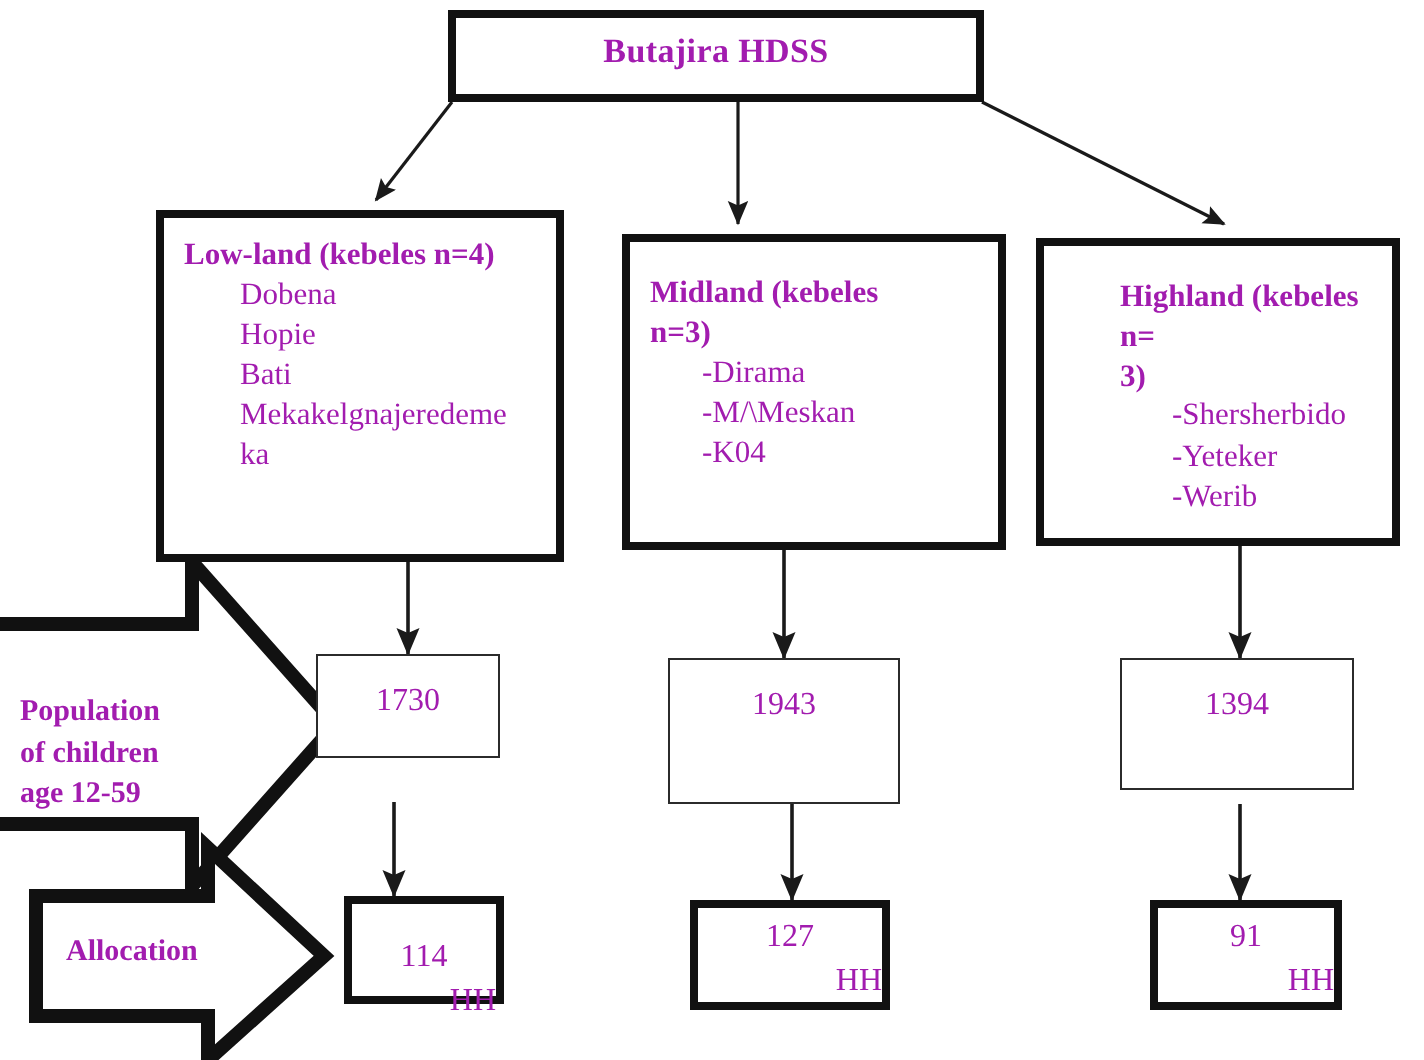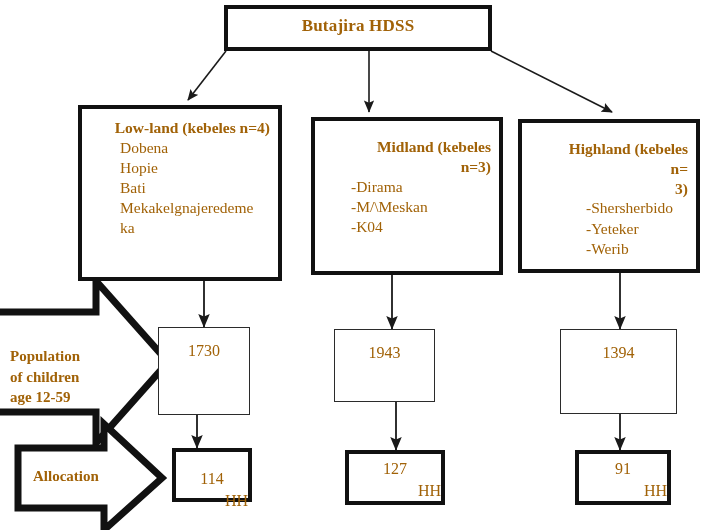--- a/index.html
+++ b/index.html
@@ -7,21 +7,21 @@
     padding: 0;
     background: #ffffff;
   }
   #canvas {
     position: relative;
     width: 712px;
     height: 530px;
     background: #ffffff;
     overflow: hidden;
     font-family: "Liberation Serif", "DejaVu Serif", serif;
-    color: #a16207;
+    color: #a21caf;
   }
   #svg-layer {
     position: absolute;
     left: 0;
     top: 0;
     width: 712px;
     height: 530px;
   }
   .box {
     position: absolute;
@@ -46,21 +46,20 @@
     font-weight: bold;
     font-size: 17px;
     letter-spacing: 0.2px;
     padding-top: 7px;
   }
   .region-head {
     font-weight: bold;
     font-size: 15.5px;
     line-height: 1.28;
     display: block;
-    text-align: right;
   }
   .region-list {
     font-size: 15.5px;
     line-height: 1.30;
     display: block;
   }
   .pad-low { padding: 9px 8px 0 10px; }
   .pad-mid { padding: 16px 8px 0 10px; }
   .pad-high { padding: 16px 8px 0 10px; margin-left: 28px; }
   .indent-1 { padding-left: 28px; display: block; }
@@ -185,29 +184,29 @@
   <div class="box box-thick" style="left:518px; top:119px; width:182px; height:154px;">
     <div class="pad-high">
       <span class="region-head">Highland (kebeles n=</span>
       <span class="region-head">3)</span>
       <span class="region-list indent-2">-Shersherbido</span>
       <span class="region-list indent-2">-Yeteker</span>
       <span class="region-list indent-2">-Werib</span>
     </div>
   </div>
 
-  <div class="box box-thin num-box" style="left:158px; top:327px; width:92px; height:88px;">
+  <div class="box box-thin num-box" style="left:158px; top:327px; width:92px; height:52px;">
     <span class="num-text">1730</span>
   </div>
 
-  <div class="box box-thin num-box" style="left:334px; top:329px; width:101px; height:73px;">
+  <div class="box box-thin num-box" style="left:334px; top:329px; width:116px; height:73px;">
     <span class="num-text">1943</span>
   </div>
 
-  <div class="box box-thin num-box" style="left:560px; top:329px; width:117px; height:85px;">
+  <div class="box box-thin num-box" style="left:560px; top:329px; width:117px; height:66px;">
     <span class="num-text">1394</span>
   </div>
 
   <div class="box box-thick" style="left:172px; top:448px; width:80px; height:54px;">
     <div class="num-text" style="padding-top:16px;">114</div>
     <div class="hh-text" style="padding-top:0px;">HH</div>
   </div>
 
   <div class="box box-thick" style="left:345px; top:450px; width:100px; height:55px;">
     <div class="num-text" style="padding-top:4px;">127</div>

